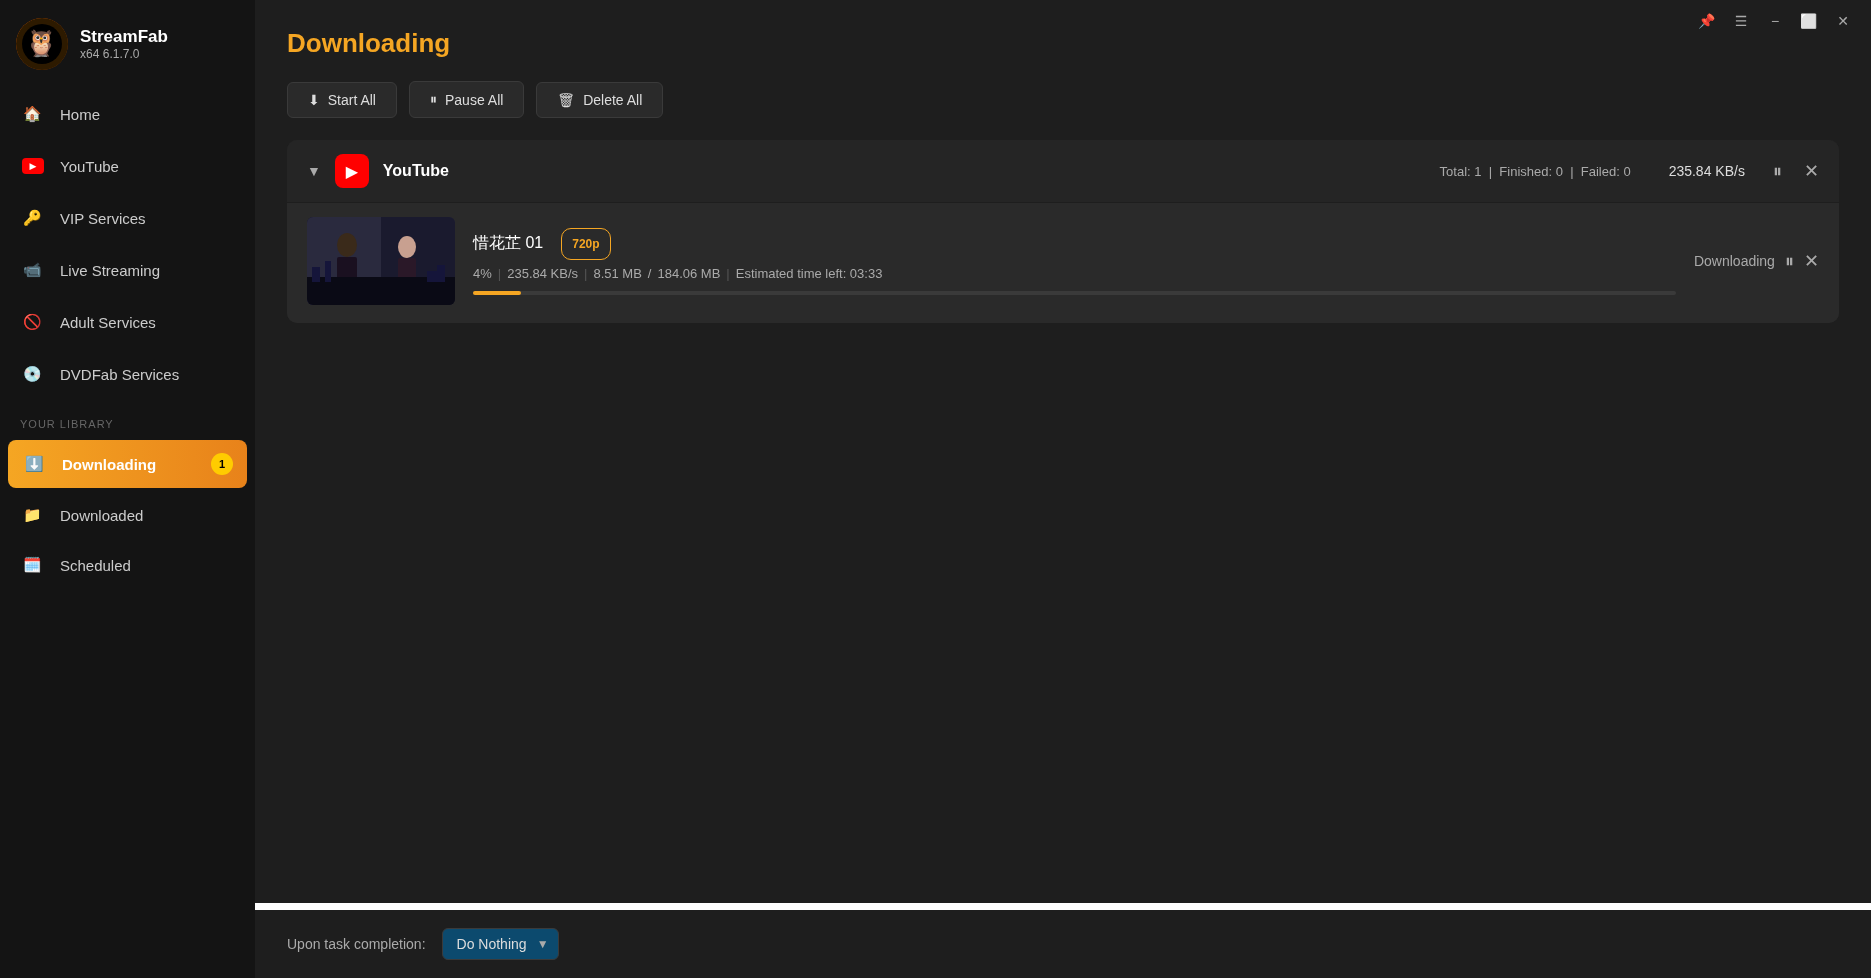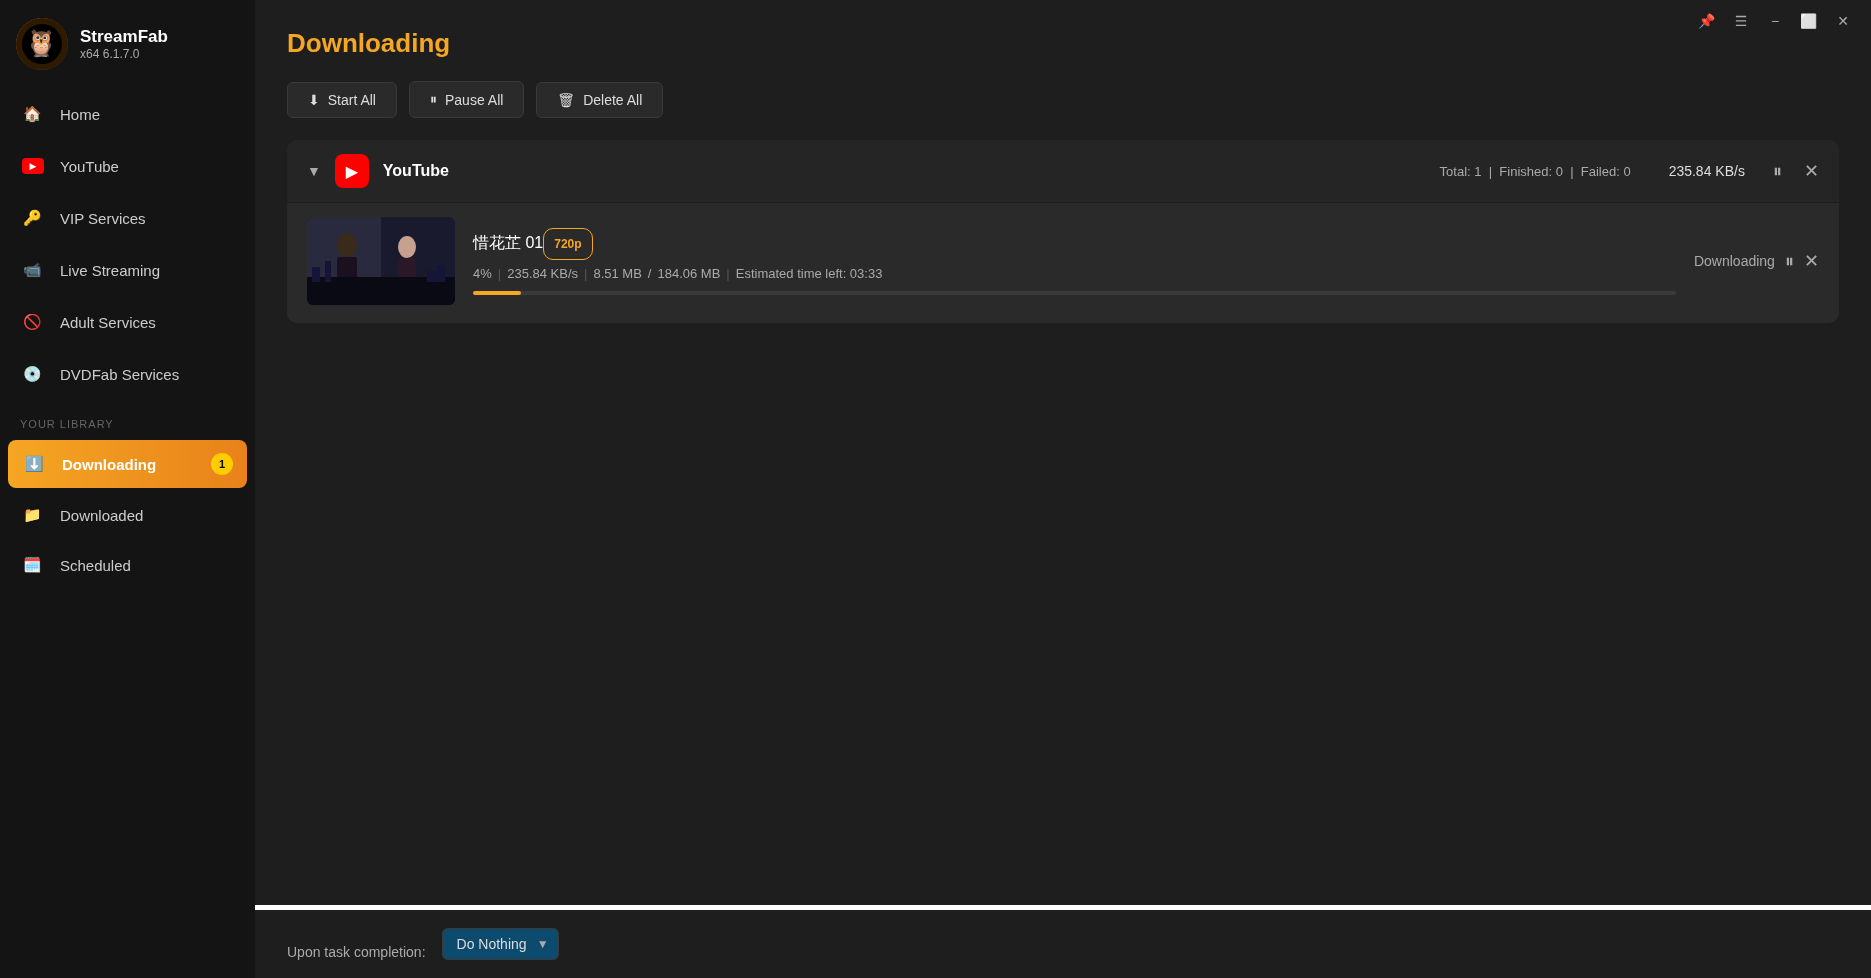--- a/index.html
+++ b/index.html
@@ -240,21 +240,21 @@
       position: relative;
     }
     .thumb-placeholder {
       width: 100%; height: 100%;
       background: linear-gradient(135deg, #1a1a2e 0%, #2d2d44 50%, #1a1a1a 100%);
       display: flex; align-items: center; justify-content: center;
       color: #555; font-size: 28px;
     }
 
     .item-info { flex: 1; display: flex; flex-direction: column; gap: 6px; }
-    .item-title-row { display: flex; align-items: center; gap: 0; }
+    .item-title-row { display: flex; align-items: center; gap: 18px; }
     .item-title { font-size: 16px; color: #fff; font-weight: 500; }
     .quality-badge {
       padding: 8px 10px;
       border: 1.5px solid #f5a623;
       border-radius: 10px;
       color: #f5a623;
       font-size: 12px;
       font-weight: 600;
     }
     .item-stats { font-size: 13px; color: #aaa; display: flex; align-items: center; gap: 6px; }
@@ -275,23 +275,23 @@
 
     .item-actions { display: flex; align-items: center; gap: 10px; margin-left: auto; }
     .item-status { font-size: 14px; color: #aaa; }
     .item-pause { background: transparent; border: none; color: #aaa; font-size: 18px; cursor: pointer; }
     .item-close { background: transparent; border: none; color: #aaa; font-size: 18px; cursor: pointer; }
 
     
     .footer {
       padding: 18px 32px;
       display: flex;
-      align-items: flex-end;
+      align-items: center;
       gap: 16px;
-      border-top: 5px solid #ffffff;
+      border-top: 7px solid #ffffff;
       margin-top: auto;
     }
     .footer-label { font-size: 14px; color: #aaa; }
     .footer-select {
       background: #0c4a6e;
       border: 1px solid #3a3a3a;
       border-radius: 6px;
       color: #ddd;
       padding: 7px 30px 7px 14px;
       font-size: 14px;

